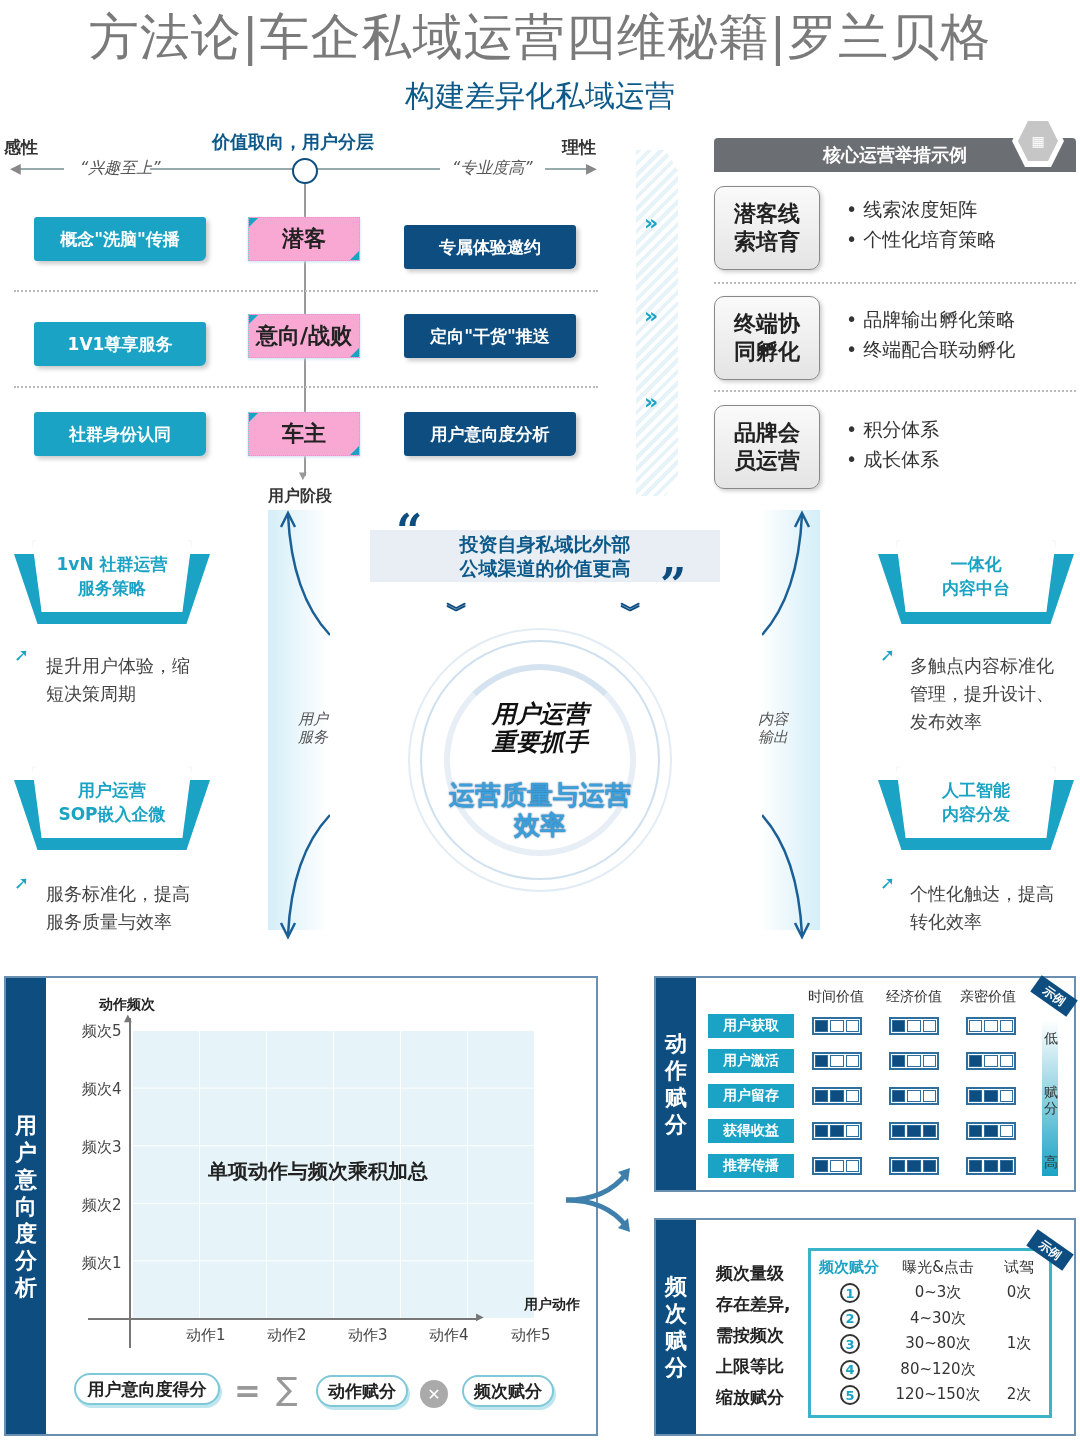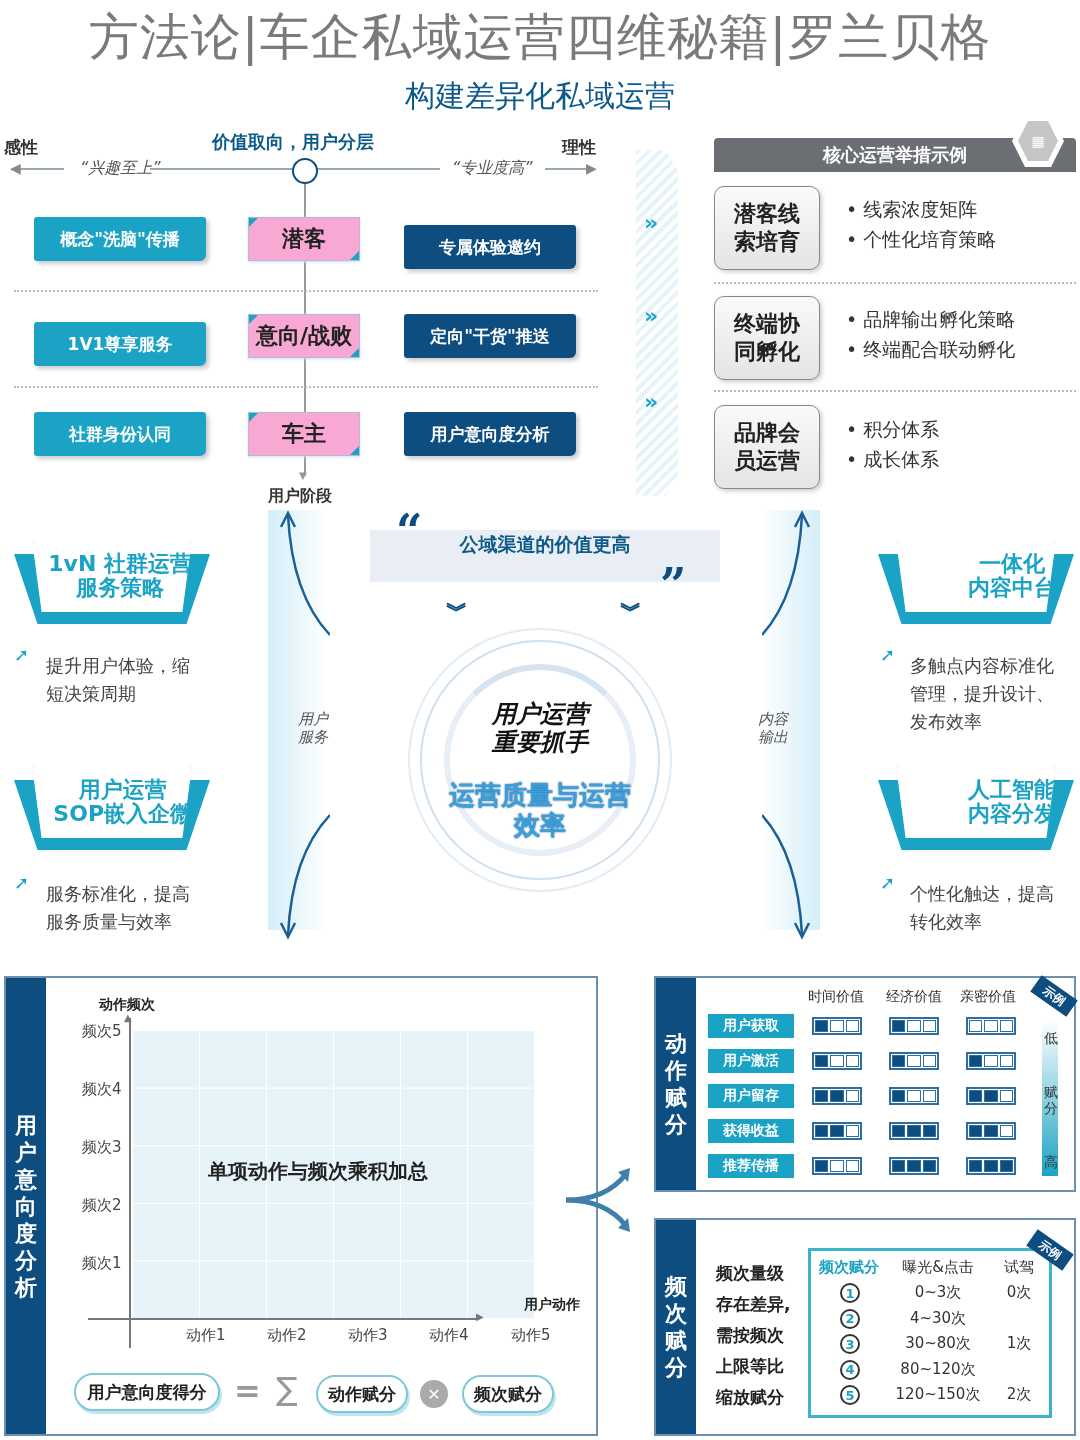--- a/index.html
+++ b/index.html
@@ -19,39 +19,39 @@
 .core-head{left:714px;top:138px;width:362px;height:34px;background:#6b6e72;color:#fff;font-weight:bold;font-size:18px;display:flex;align-items:center;justify-content:center;border-radius:4px 4px 0 0}
 .hex{left:1012px;top:115px;width:52px;height:52px;background:#fff;clip-path:polygon(25% 0,75% 0,100% 50%,75% 100%,25% 100%,0 50%);display:flex;align-items:center;justify-content:center}
 .hex-in{width:40px;height:40px;background:#c6c6c6;clip-path:polygon(25% 0,75% 0,100% 50%,75% 100%,25% 100%,0 50%);display:flex;align-items:center;justify-content:center;font-size:14px;color:#fff}
 .core-box{width:106px;height:84px;border:1px solid #888;border-radius:10px;background:linear-gradient(#fafafa,#e4e4e4);font-weight:bold;font-size:22px;color:#222;display:flex;align-items:center;justify-content:center;text-align:center;line-height:28px;box-shadow:2px 2px 4px #ccc}
 .bullets{font-size:19px;color:#333;line-height:30px}
 .bullets div:before{content:"• ";}
 .stripe{left:636px;top:150px;width:42px;height:346px;background:repeating-linear-gradient(135deg,#e6f3f8 0 4px,#fff 4px 8px);clip-path:polygon(0 0,70% 0,100% 6%,100% 94%,70% 100%,0 100%)}
 .chev{font-size:22px;color:#1aa3c4;font-weight:bold;left:644px}
 .badge{width:196px;height:84px}
 .badge .back{position:absolute;left:0;top:14px;width:196px;height:70px;background:#1aa3c4;clip-path:polygon(0 0,100% 0,88% 100%,12% 100%)}
-.badge .front{position:absolute;left:18px;top:0;width:160px;height:72px;background:#fff;border-radius:6px;box-shadow:0 2px 4px #aaa;clip-path:polygon(0 0,100% 0,94% 100%,6% 100%);display:flex;align-items:center;justify-content:flex-end;text-align:center;font-weight:bold;font-size:22px;color:#1aa3c4;line-height:24px}
+.badge .front{position:absolute;left:18px;top:0;width:160px;height:72px;background:#fff;border-radius:6px;box-shadow:0 2px 4px #aaa;clip-path:polygon(0 0,100% 0,94% 100%,6% 100%);display:flex;align-items:center;justify-content:center;text-align:center;font-weight:bold;font-size:17px;color:#1aa3c4;line-height:24px}
 .desc{font-size:18px;color:#444;line-height:28px}
 .tap{width:22px;height:22px;color:#1aa3c4;font-size:18px}
 .glow-l{left:268px;top:510px;width:60px;height:420px;background:linear-gradient(90deg,#d4eef8,#fff)}
 .glow-r{left:760px;top:510px;width:60px;height:420px;background:linear-gradient(270deg,#d4eef8,#fff)}
 .side-i{font-style:italic;font-size:15px;color:#555;line-height:18px}
 .quote-band{left:370px;top:530px;width:350px;height:52px;background:#e8eef3}
 .quote-txt{left:380px;top:532px;width:330px;text-align:center;font-weight:bold;font-size:19px;color:#0d5a8a;line-height:24px}
 .qmark{font-size:46px;color:#0d4d80;font-weight:bold;font-family:"DejaVu Serif",serif}
 .circle{left:420px;top:640px;width:240px;height:240px;border-radius:50%;border:2px solid #cfe0ef;box-shadow:0 0 0 10px #fff,0 0 0 12px #e2ecf5}
 .circle2{left:444px;top:664px;width:192px;height:192px;border-radius:50%;border:6px solid #e8eef6;border-top-color:#d5e2ef}
 .c-main{left:450px;top:700px;width:180px;text-align:center;font-weight:bold;font-style:italic;font-size:24px;color:#111;line-height:28px}
 .c-sub{left:440px;top:780px;width:200px;text-align:center;font-weight:bold;font-size:26px;color:#3a9fdb;line-height:30px;text-shadow:0 0 2px #0d4d80}
 .panel{border:2px solid #6a8fb0;background:#fff}
 .vbar{background:#0d4d80;color:#fff;font-weight:bold;font-size:22px;display:flex;align-items:center;justify-content:center;text-align:center;line-height:27px}
 .grid-area{left:132px;top:1030px;width:402px;height:288px;background-color:#e6f4f9;background-image:linear-gradient(#fff 1px,transparent 1px),linear-gradient(90deg,#fff 1px,transparent 1px);background-size:67px 57.6px}
 .ytick{font-size:15px;color:#444;left:82px}
 .xtick{font-size:15px;color:#444;top:1326px}
-.formula-pill{height:38px;border:2px solid #7ec8d8;border-radius:19px;background:#fff;font-weight:bold;font-size:17px;color:#222;display:flex;align-items:center;justify-content:center;box-shadow:2px 3px 0 #bfe6ee}
+.formula-pill{height:32px;border:2px solid #7ec8d8;border-radius:19px;background:#fff;font-weight:bold;font-size:17px;color:#222;display:flex;align-items:center;justify-content:center;box-shadow:2px 3px 0 #bfe6ee}
 .act-label{width:86px;height:24px;background:#1aa3c4;color:#fff;font-weight:bold;font-size:14px;display:flex;align-items:center;justify-content:center}
 .meter{width:50px;height:18px;border:2px solid #2f6fa0;display:flex;gap:2px;padding:1px}
 .meter span{flex:1;border:1px solid #2f6fa0;background:#fff}
 .meter span.on{background:#0d4d80}
 .colhead{font-size:14px;color:#333;top:988px}
 .tag{width:44px;height:20px;background:#0d4d80;color:#fff;font-size:12px;font-weight:bold;display:flex;align-items:center;justify-content:center;transform:rotate(35deg)}
 .freq-txt{font-weight:bold;font-size:17px;color:#222;line-height:31px}
 .ftable{left:808px;top:1248px;width:244px;height:170px;border:3px solid #3bb3c9}
 .fcell{font-size:15px;color:#333;text-align:center}
 .num-c{width:20px;height:20px;border:2px solid #333;border-radius:50%;color:#1aa3c4;font-weight:bold;font-size:13px;display:flex;align-items:center;justify-content:center}
@@ -147,20 +147,21 @@
     <div>服务</div>
   </div>
 <div class="abs side-i" style="left:758px;top:710px">
     <div>内容</div>
     <div>输出</div>
   </div>
 
 <div class="abs quote-band"></div>
 <div class="abs qmark" style="left:396px;top:504px">“</div>
 <div class="abs quote-txt">
+  <div>投资自身私域比外部</div>
   <div>公域渠道的价值更高</div>
 </div>
 <div class="abs qmark" style="left:660px;top:558px">”</div>
 <div class="abs" style="left:446px;top:596px;font-size:22px;color:#0d4d80;font-weight:bold">︾</div>
 <div class="abs" style="left:620px;top:596px;font-size:22px;color:#0d4d80;font-weight:bold">︾</div>
 
 <div class="abs circle"></div>
 <div class="abs circle2"></div>
 <div class="abs c-main">
   <div>用户运营</div>

